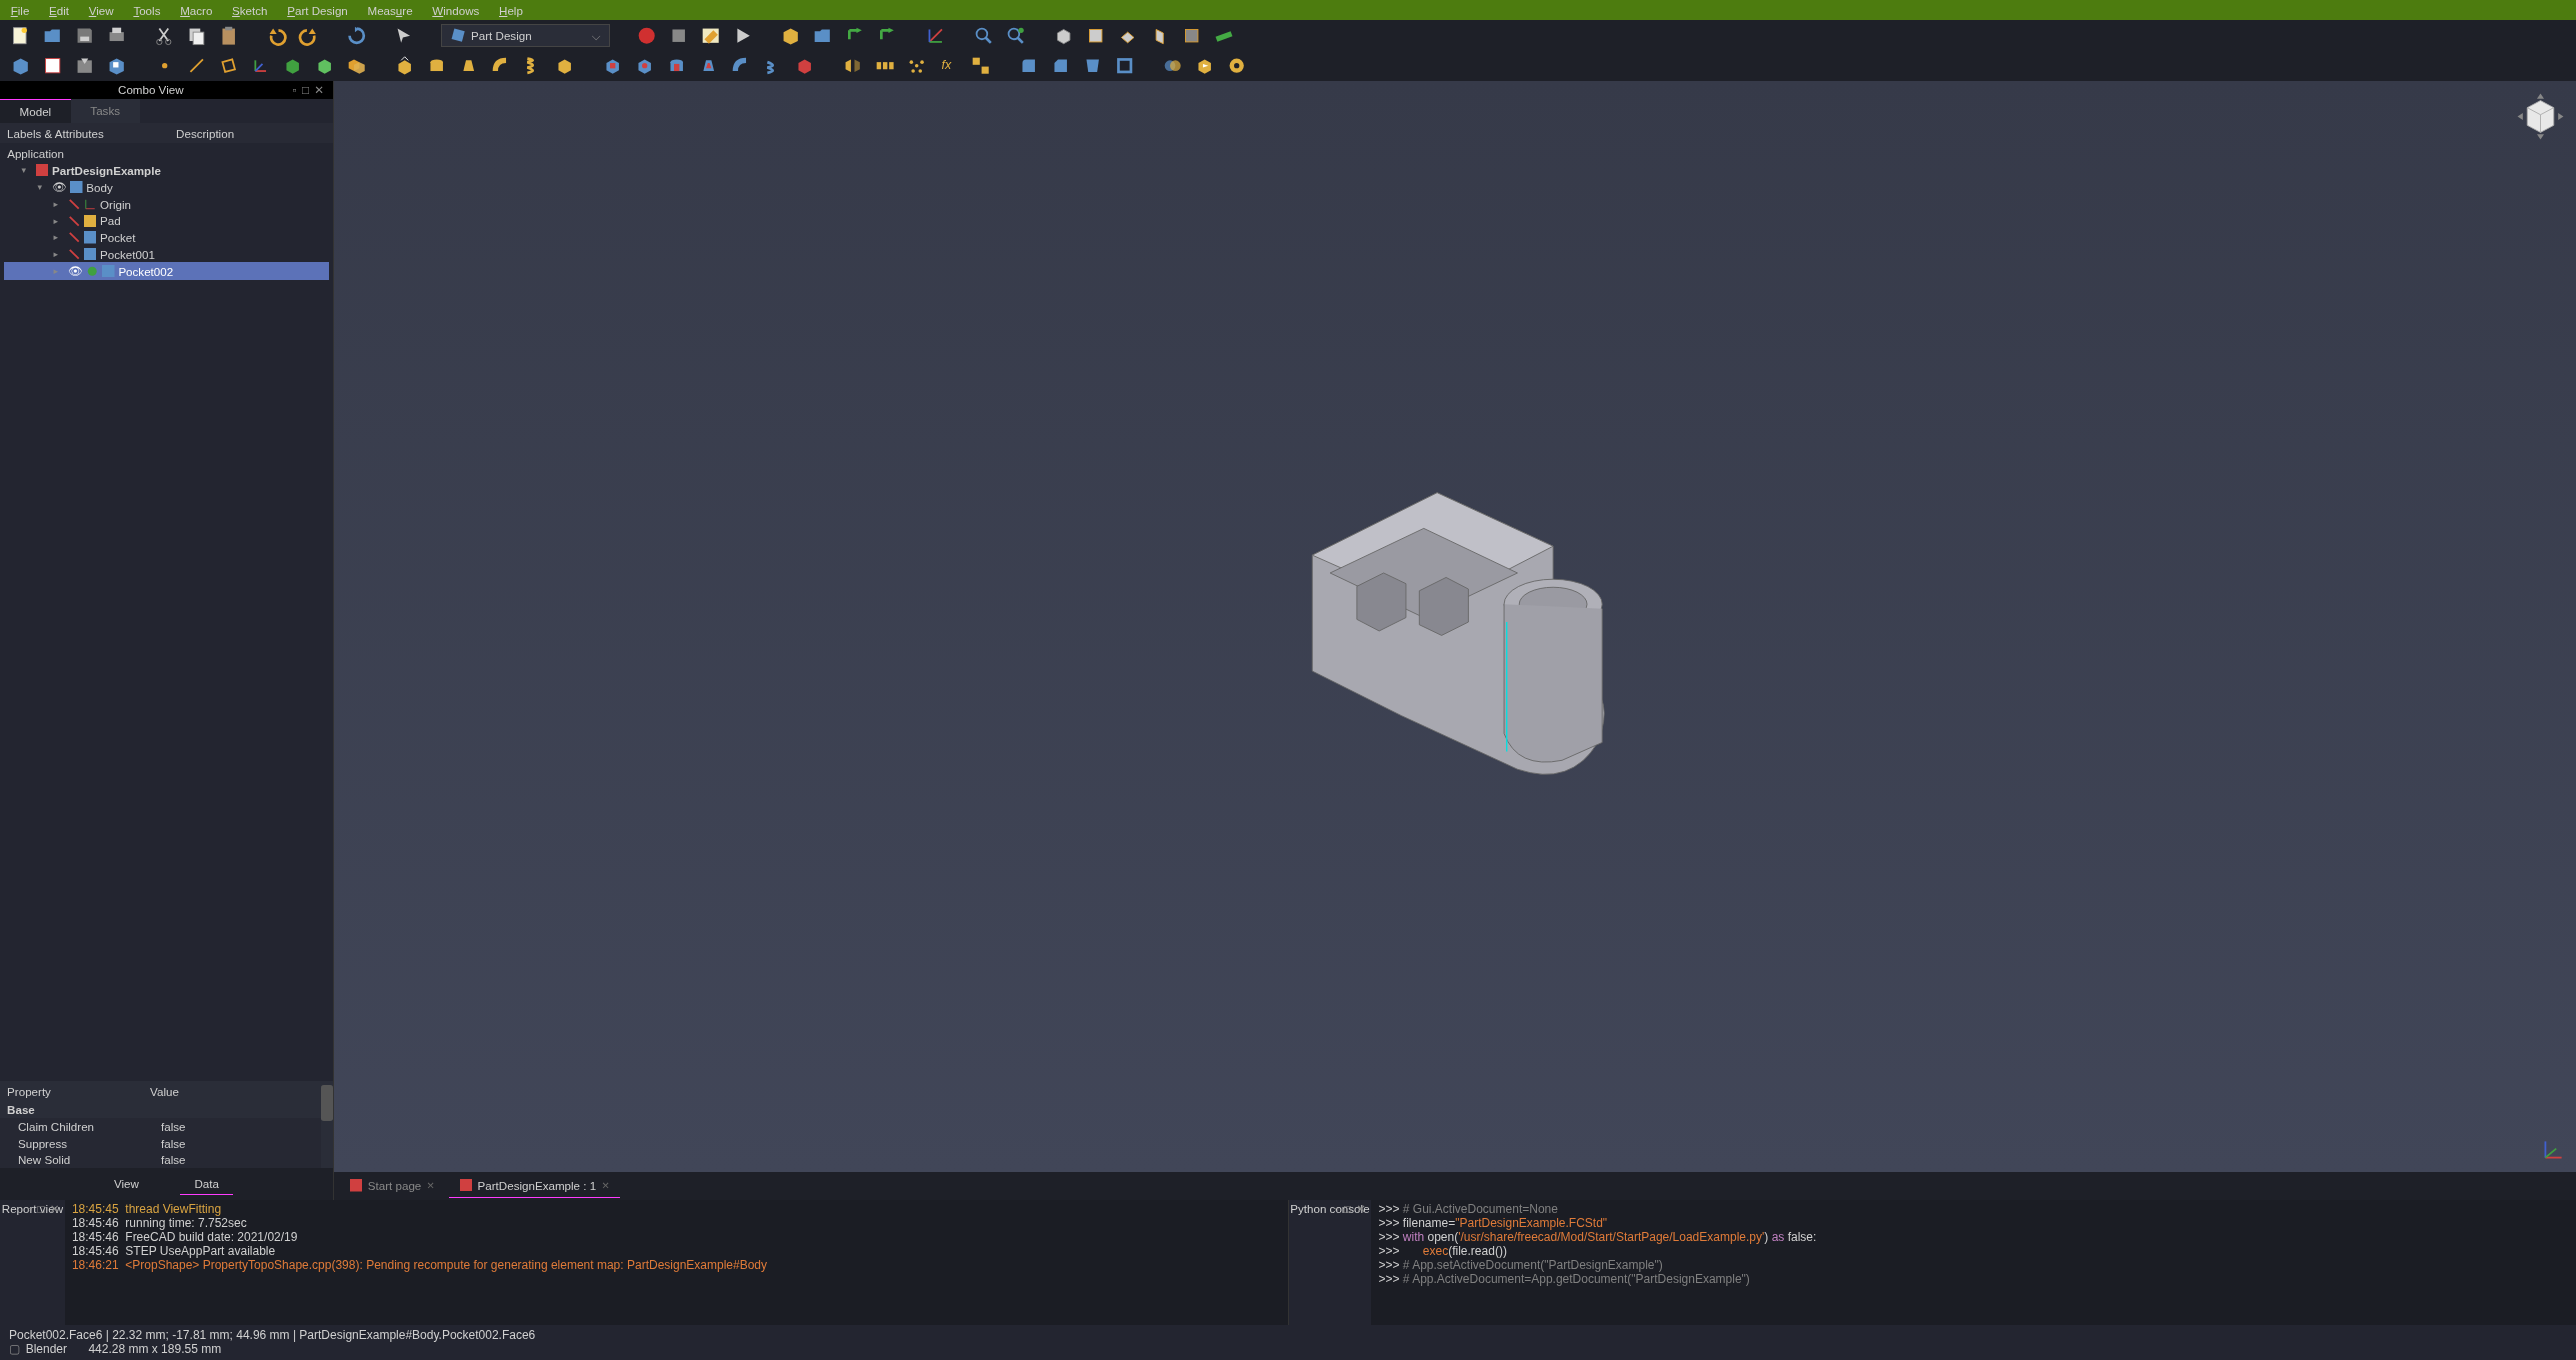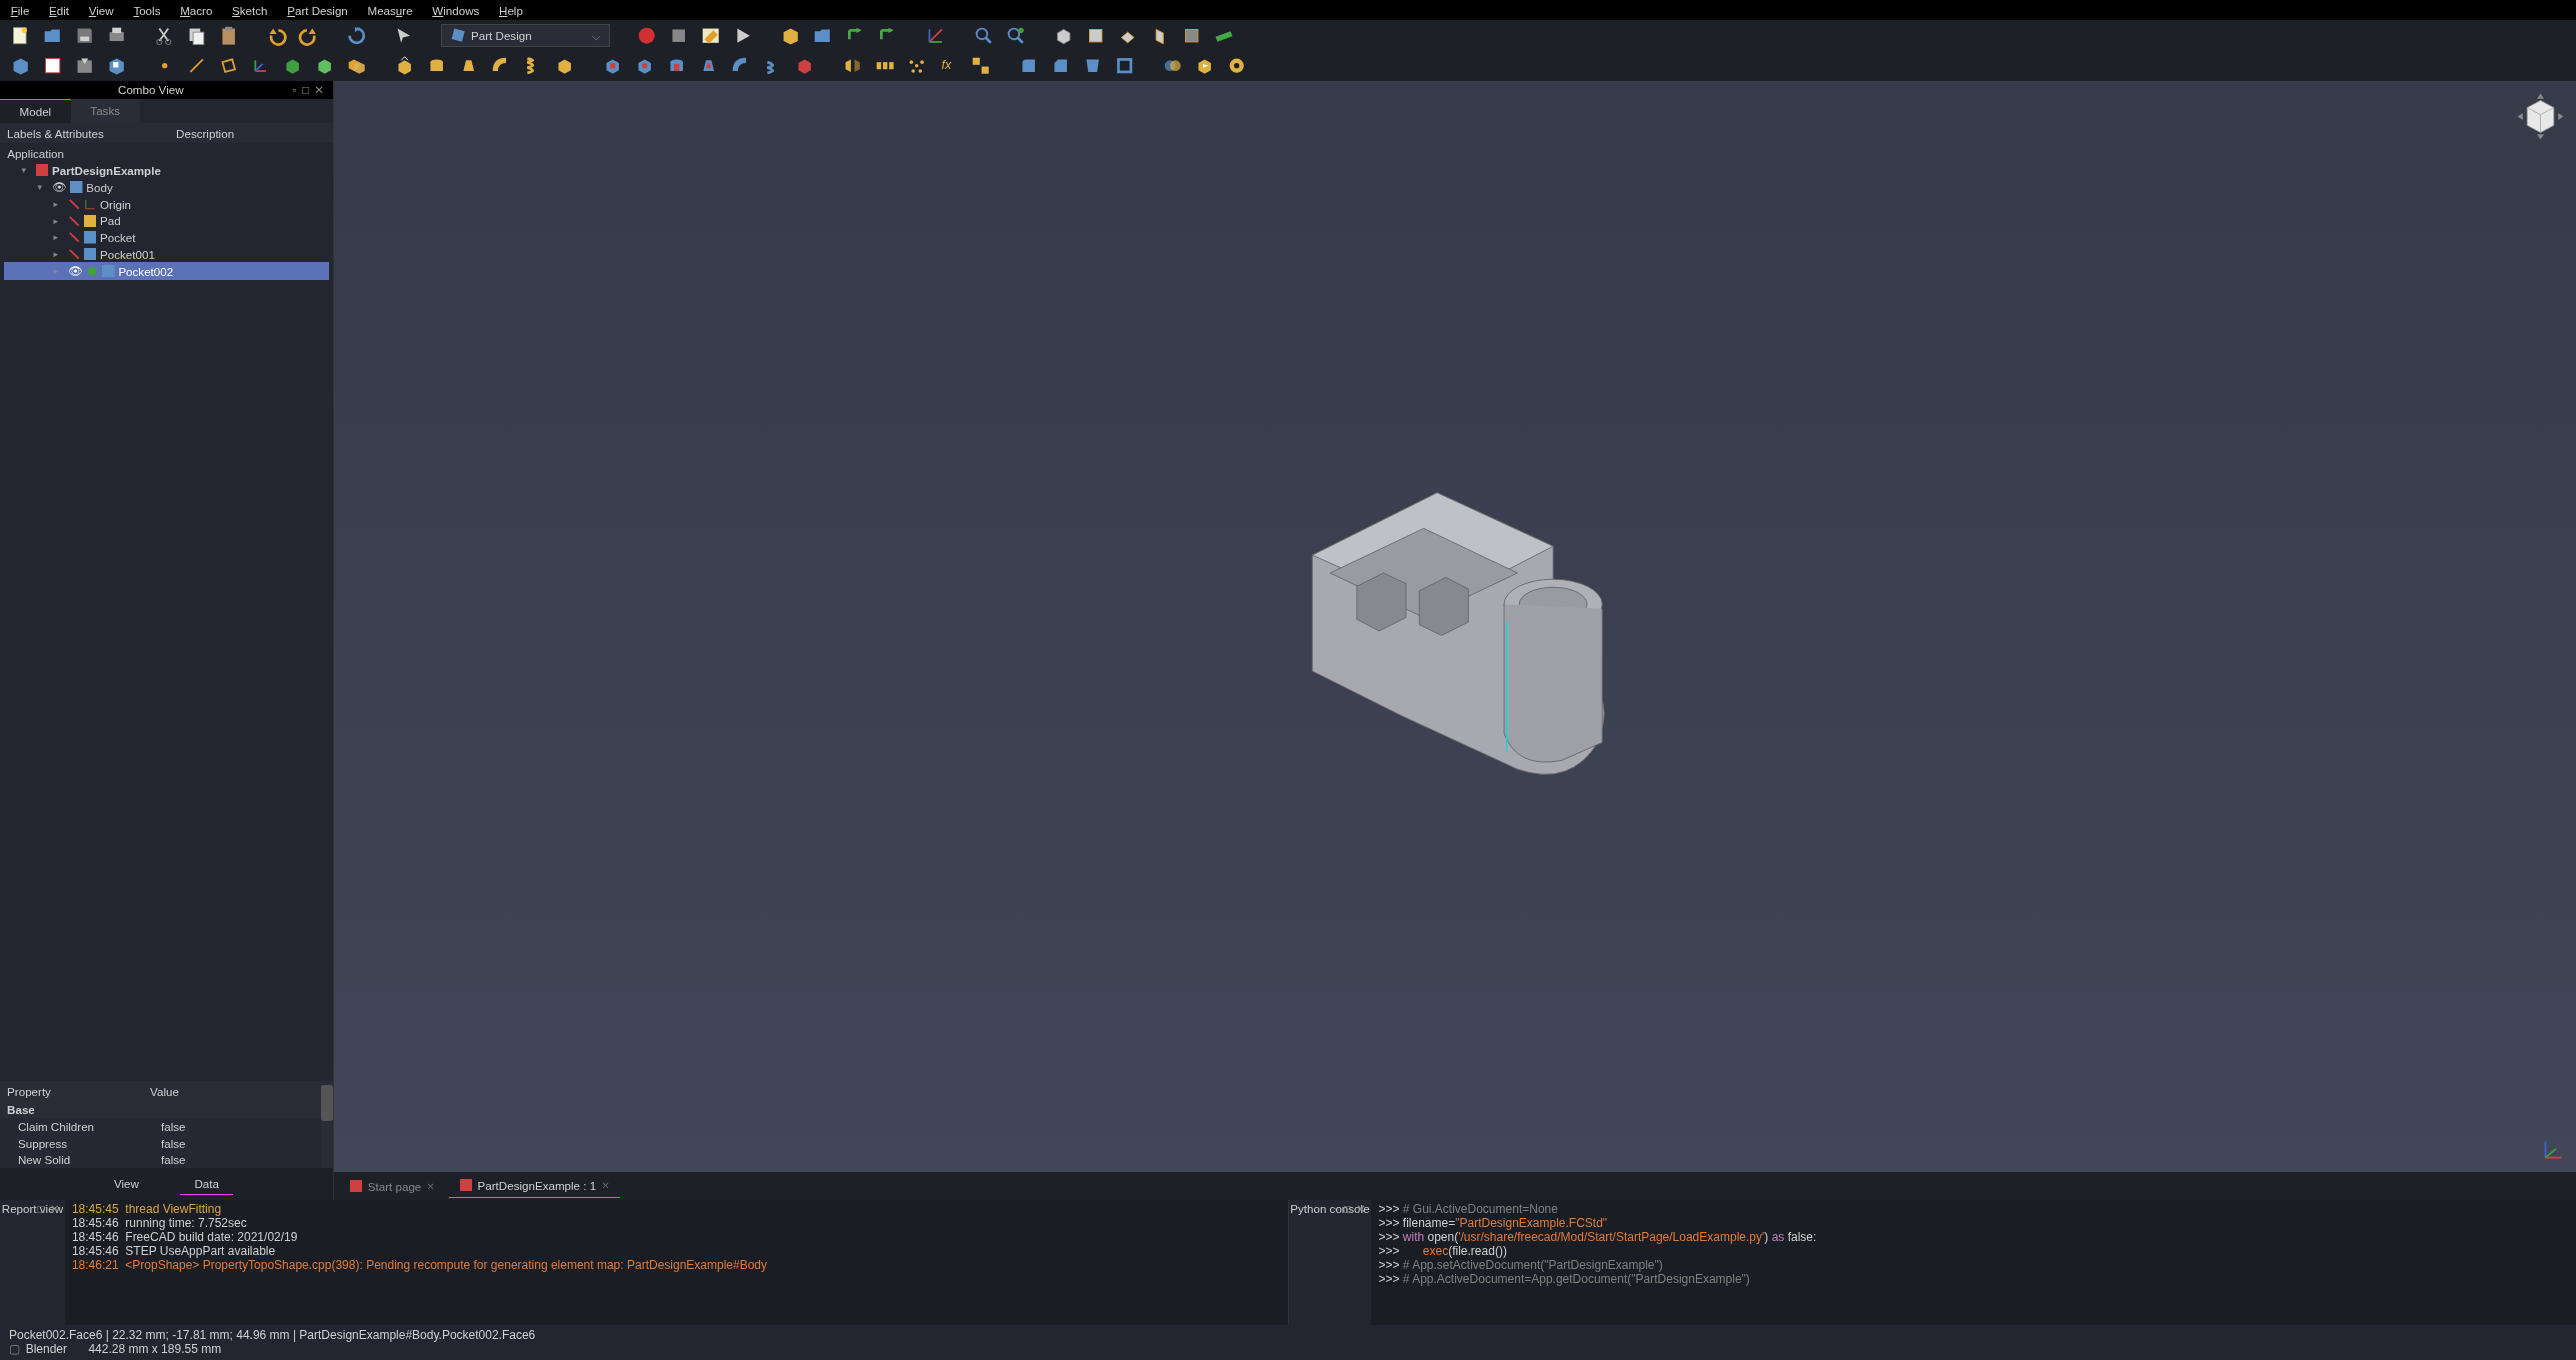--- a/index.html
+++ b/index.html
@@ -1,17 +1,17 @@
 <!DOCTYPE html>
 <html style="font-size:14.3px"><head>
 <meta charset="utf-8">
 <style>
 * { margin: 0; padding: 0; box-sizing: border-box; font-family: "Segoe UI", Arial, sans-serif; }
 body { background: #1e2028; color: #d0d0d0; font-size: 11.6px; overflow: hidden; width: 100vw; height: 100vh; display: flex; flex-direction: column; }
-.menubar { background: #000000; padding: 1.8px 7.1px; display: flex; gap: 12.5px; }
+.menubar { background: #4d7c0f; padding: 1.8px 7.1px; display: flex; gap: 12.5px; }
 .menubar span { cursor: pointer; padding: 1.8px 3.6px; }
 .menubar span u { text-decoration: underline; }
 .toolbar-row { background: #1e2028; padding: 3.6px 9px; display: flex; align-items: center; gap: 9px; flex-wrap: wrap; }
 .tool-icon { width: 23px; height: 23px; display: inline-flex; align-items: center; justify-content: center; cursor: pointer; }
 .tool-sep { width: 7.1px; }
 .workbench-selector { background: #2a2d38; border: 0.9px solid #444; padding: 3.6px 9px; display: flex; align-items: center; gap: 7.1px; width: 169px; justify-content: space-between; }
 .main-area { flex: 1; display: flex; overflow: hidden; }
 .left-panel { width: 334px; background: #232530; display: flex; flex-direction: column; border-right: 0.9px solid #333; }
 .panel-title { background: #000000; padding: 1.8px 9px; display: flex; justify-content: space-between; align-items: center; }
 .panel-title .ctrl { display: flex; gap: 5.3px; color: #888; }
@@ -33,21 +33,21 @@
 .prop-row { display: flex; padding: 1.8px 7.1px; }
 .prop-row .col1 { width: 143px; }
 .prop-row.group { background: #2a2d38; font-weight: bold; }
 .prop-row.item { background: #262833; padding-left: 18px; }
 .view-data-tabs { display: flex; justify-content:center; gap: 27px; padding: 5.3px 0; background:#1e2028;}
 .view-data-tabs .tab { padding: 3.6px 14.3px; cursor:pointer;}
 .view-data-tabs .tab.active { border-bottom: 1.8px solid #ff3cff; }
 .viewport-area { flex: 1; display: flex; flex-direction: column; background: #2a2d38; }
 .viewport { flex: 1; background: linear-gradient(#363a49, #414658); position: relative; display:flex; align-items:center; justify-content:center;}
 .nav-cube { position: absolute; top: 9px; right: 9px; width: 53px; height: 53px; }
-.doc-tabs { display:flex; background:#1e2028; padding: 1.8px 5.3px; gap: 3.6px; align-items: flex-end; }
+.doc-tabs { display:flex; background:#1e2028; padding: 1.8px 5.3px; gap: 3.6px; }
 .doc-tabs .tab { padding: 5.3px 10.7px; display:flex; align-items:center; gap:5.3px; cursor:pointer; color:#888;}
 .doc-tabs .tab.active { color:#d0d0d0; border-bottom:1.8px solid #ff3cff;}
 .doc-tabs .tab .close { color:#666; font-size:9.8px;}
 .bottom-panels { display:flex; height: 125px; background:#1e2028;}
 .bottom-panel { flex:1; display:flex; flex-direction:row; border-right:0.9px solid #333;}
 .bottom-panel:last-child{border-right:none;}
 .bottom-title { text-align:center; padding:1.8px; background:#232530; position:relative;}
 .bottom-title .ctrl { position:absolute; right:5.3px; top:1.8px; display:flex; gap:5.3px; color:#888;}
 .log-body { flex:1; overflow:auto; font-family: "Courier New", monospace; font-size: 12px; padding: 1.8px 7.1px; background:#1b1d24;}
 .log-line { white-space: pre; }

